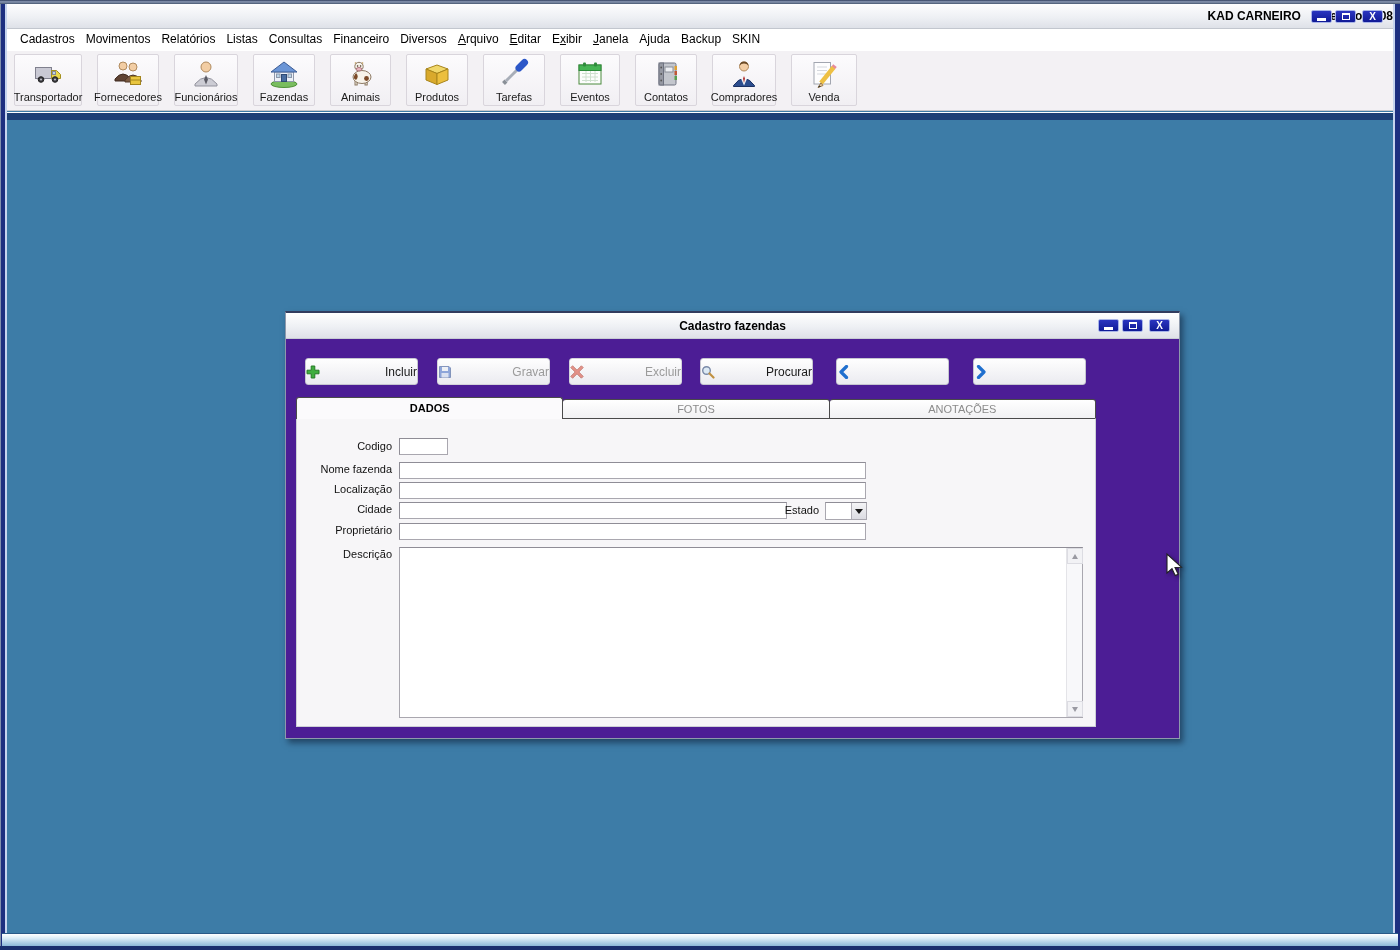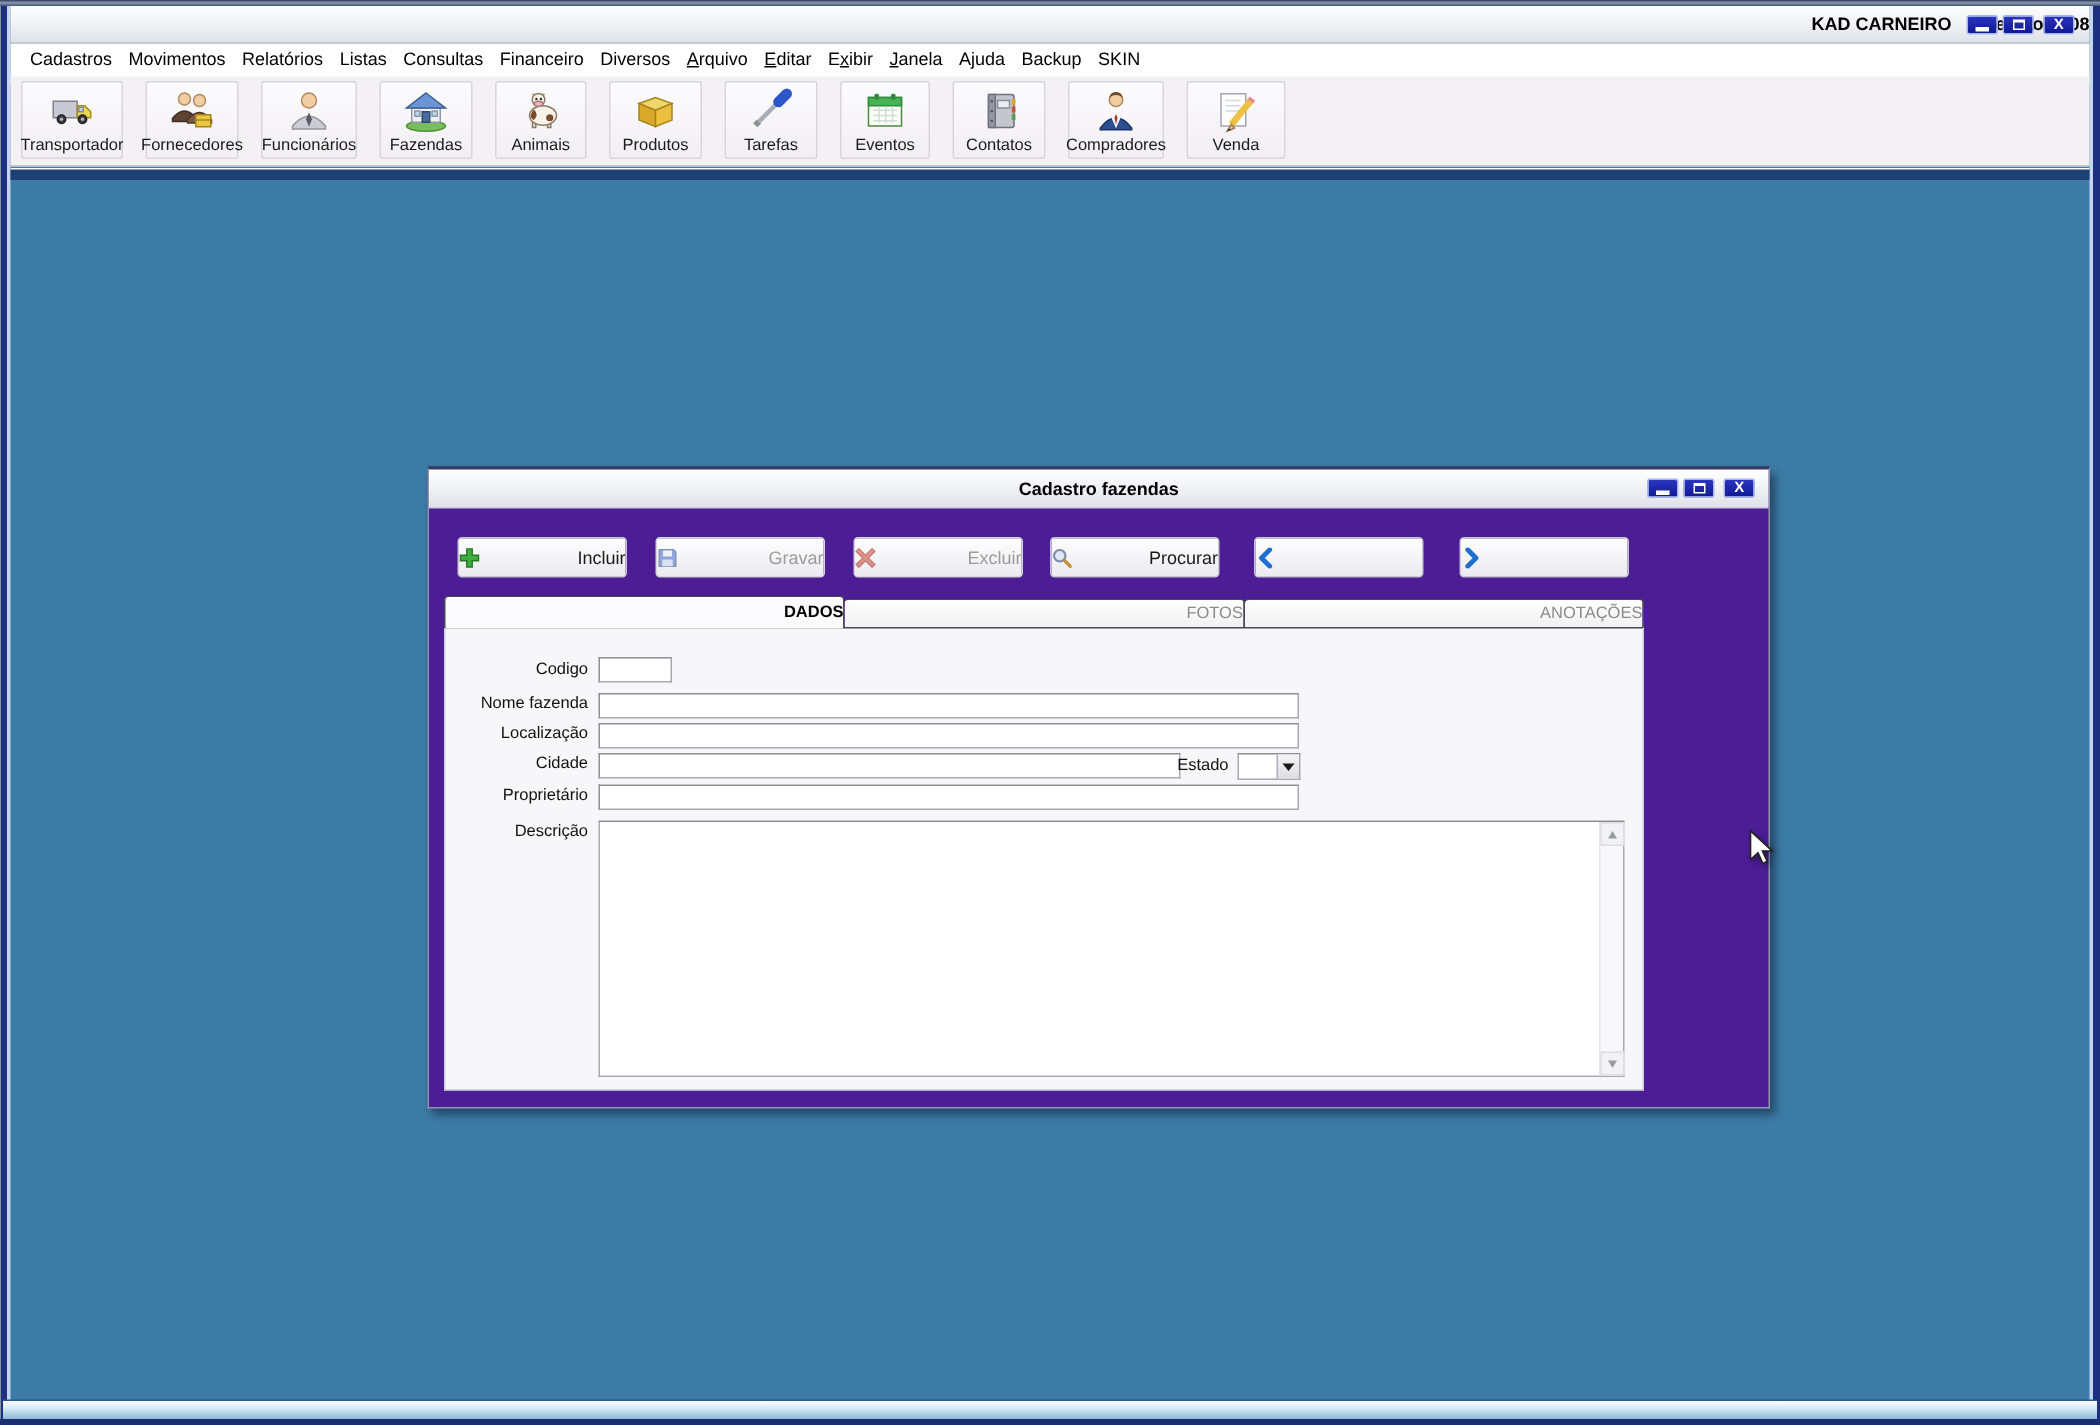--- a/index.html
+++ b/index.html
@@ -73,21 +73,21 @@
     border:1px solid #c6c6d0; border-radius:3px; cursor:pointer;
     display:flex; align-items:center; justify-content:space-between;
     font-family:"Liberation Sans", sans-serif; font-size:12px; color:#1a1a1a;
     box-shadow:inset 0 1px 0 #fff; }
   .dbtn svg { width:14px; height:14px; margin-right:8px; flex:0 0 auto; }
   .dbtn.icononly svg { margin-right:0; }
   .dbtn.disabled { color:#9b9b9b; border-color:#d4d4da; cursor:default; }
   .dbtn.disabled svg { opacity:.55; }
 
   .tabs { position:absolute; left:10px; top:84px; width:800px; height:22px; display:flex; }
-  .tab { flex:1; height:20px; margin-top:2px; line-height:19px; text-align:right;
+  .tab { flex:1; height:20px; margin-top:2px; line-height:19px; text-align:center;
     font-size:11px; color:#8b8b8b; background:linear-gradient(180deg,#ffffff,#f1f1f3);
     border:1px solid #4a4a4a; border-left-width:0; cursor:pointer;
     border-radius:3px 3px 0 0; }
   .tab:first-child { border-left-width:1px; }
   .tab.active { margin-top:0; height:22px; line-height:21px; font-weight:bold; color:#000;
     background:#fbfafc; border-bottom:none; position:relative; z-index:2; }
 
   .page { position:absolute; left:10px; top:105px; width:800px; height:309px;
     background:#f7f6f8; border:1px solid #cdd0d6; border-top:1px solid #4a4a4a; z-index:1; }
 

